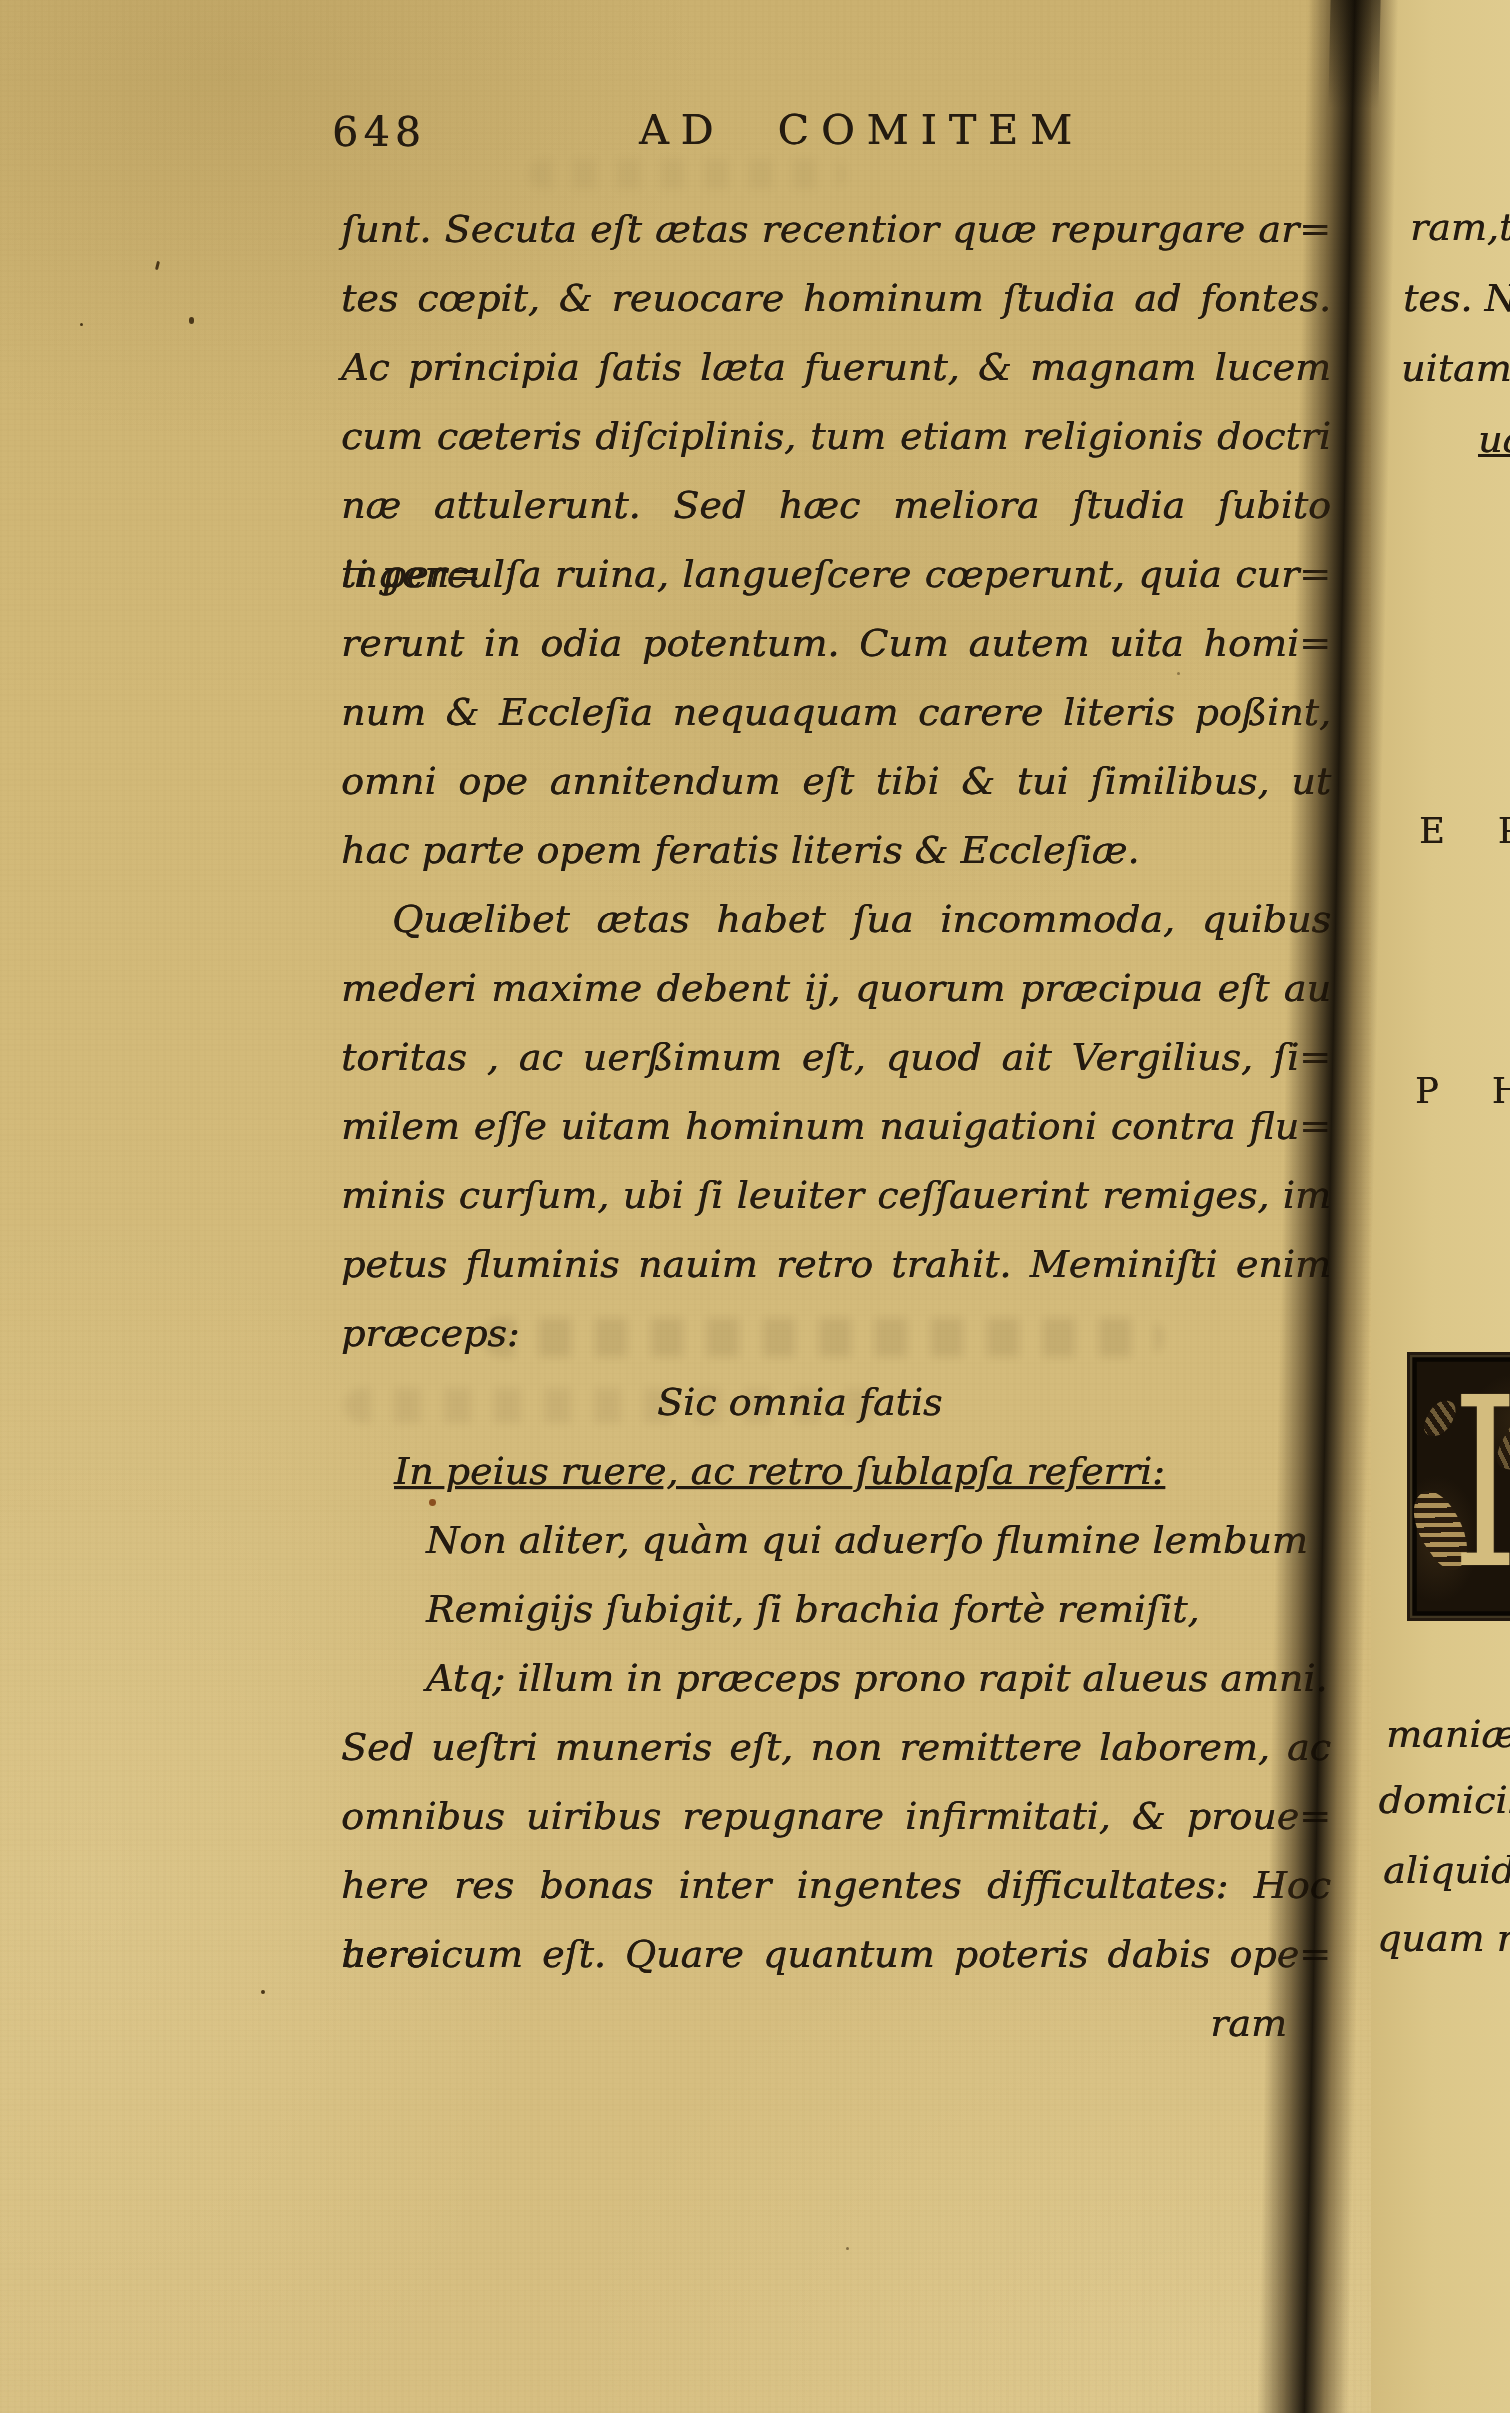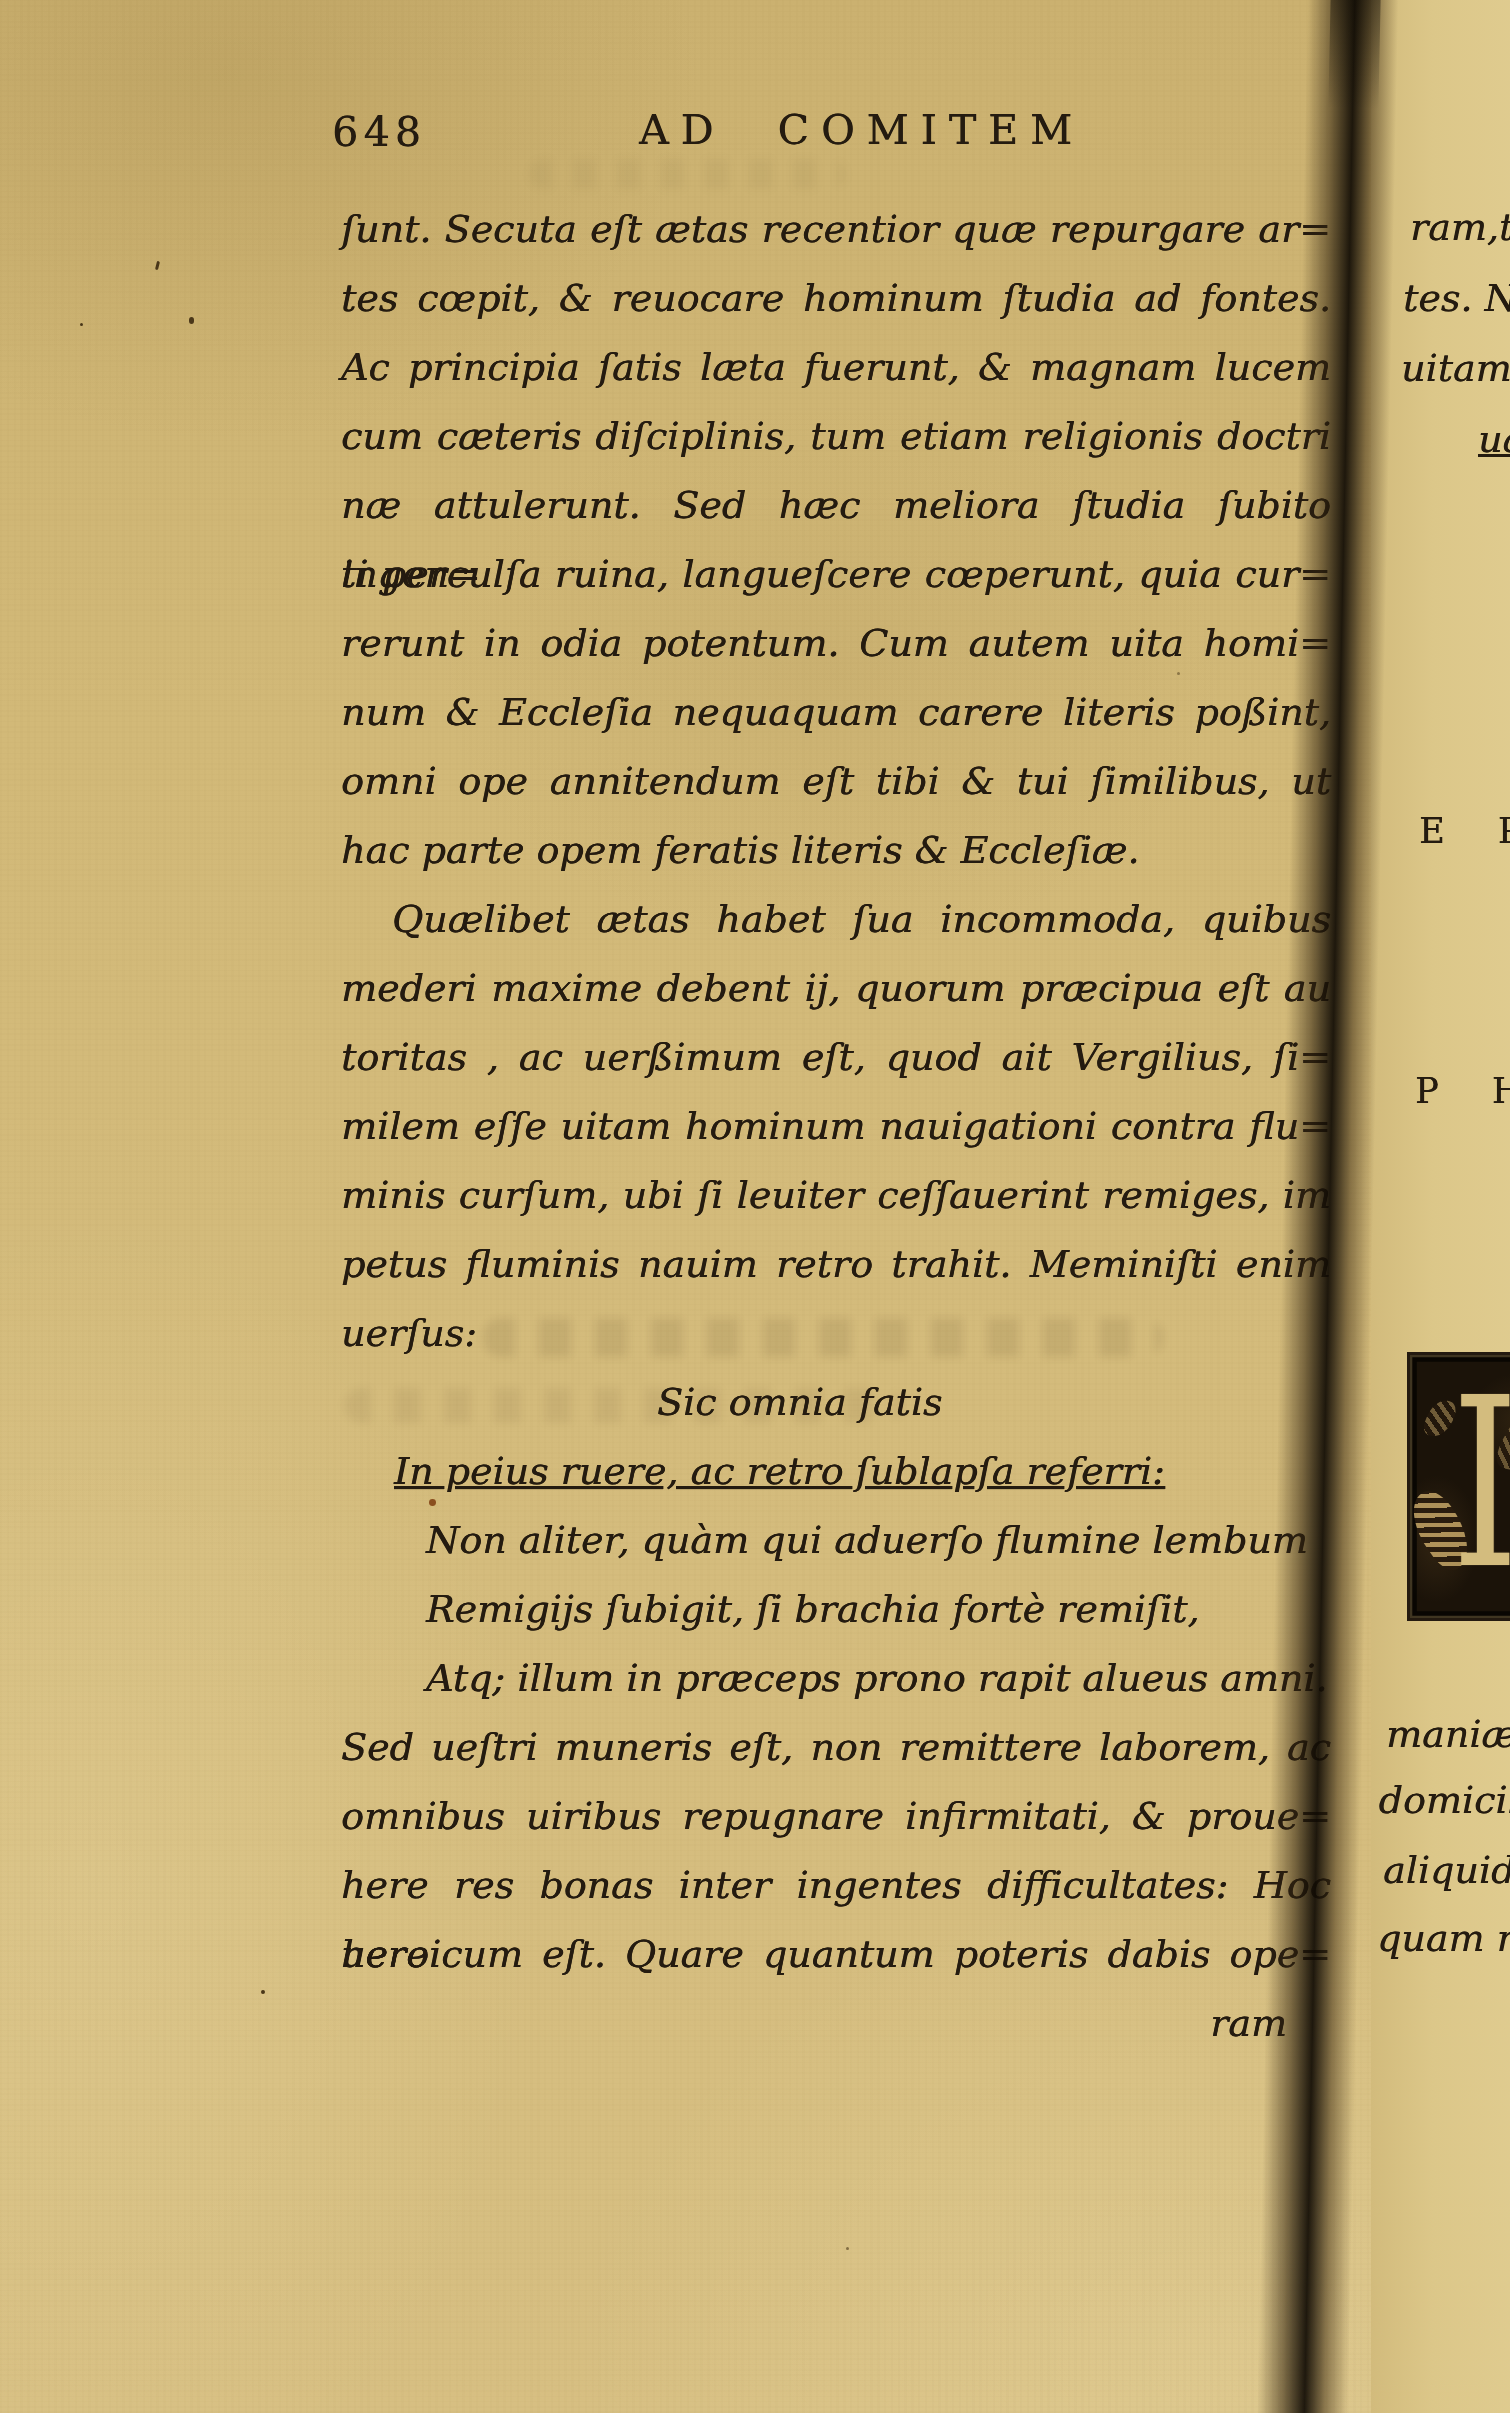--- a/index.html
+++ b/index.html
@@ -112,21 +112,21 @@
     <div class="line just">rerunt in odia potentum.  Cum autem uita homi=</div>
     <div class="line just">num &amp; Eccleſia nequaquam carere literis poßint,</div>
     <div class="line just">omni ope annitendum eſt tibi &amp; tui ſimilibus, ut</div>
     <div class="line">hac parte opem feratis literis &amp; Eccleſiæ.</div>
     <div class="line just indent">Quælibet ætas habet ſua incommoda, quibus</div>
     <div class="line just">mederi  maxime debent ij, quorum præcipua eſt au</div>
     <div class="line just">toritas , ac uerßimum eſt, quod ait Vergilius, ſi=</div>
     <div class="line just">milem eſſe uitam hominum nauigationi contra flu=</div>
     <div class="line just">minis curſum, ubi ſi leuiter ceſſauerint remiges, im</div>
     <div class="line just">petus fluminis nauim retro trahit. Meminiſti enim</div>
-    <div class="line">uerſus:</div>
+    <div class="line">præceps:</div>
     <div class="line vcenter">Sic omnia fatis</div>
     <div class="line v1">In peius ruere, ac retro ſublapſa referri:</div>
     <div class="line v2">Non aliter, quàm qui aduerſo flumine lembum</div>
     <div class="line v2">Remigijs ſubigit, ſi brachia fortè remiſit,</div>
     <div class="line v2">Atq; illum in præceps prono rapit alueus amni.</div>
     <div class="line just">Sed ueſtri muneris eſt, non remittere laborem, ac</div>
     <div class="line just">omnibus uiribus repugnare infirmitati, &amp; proue=</div>
     <div class="line just">here res bonas inter ingentes difficultates: Hoc uere</div>
     <div class="line just">heroicum eſt.  Quare quantum poteris dabis ope=</div>
     <div class="line catch">ram</div>

